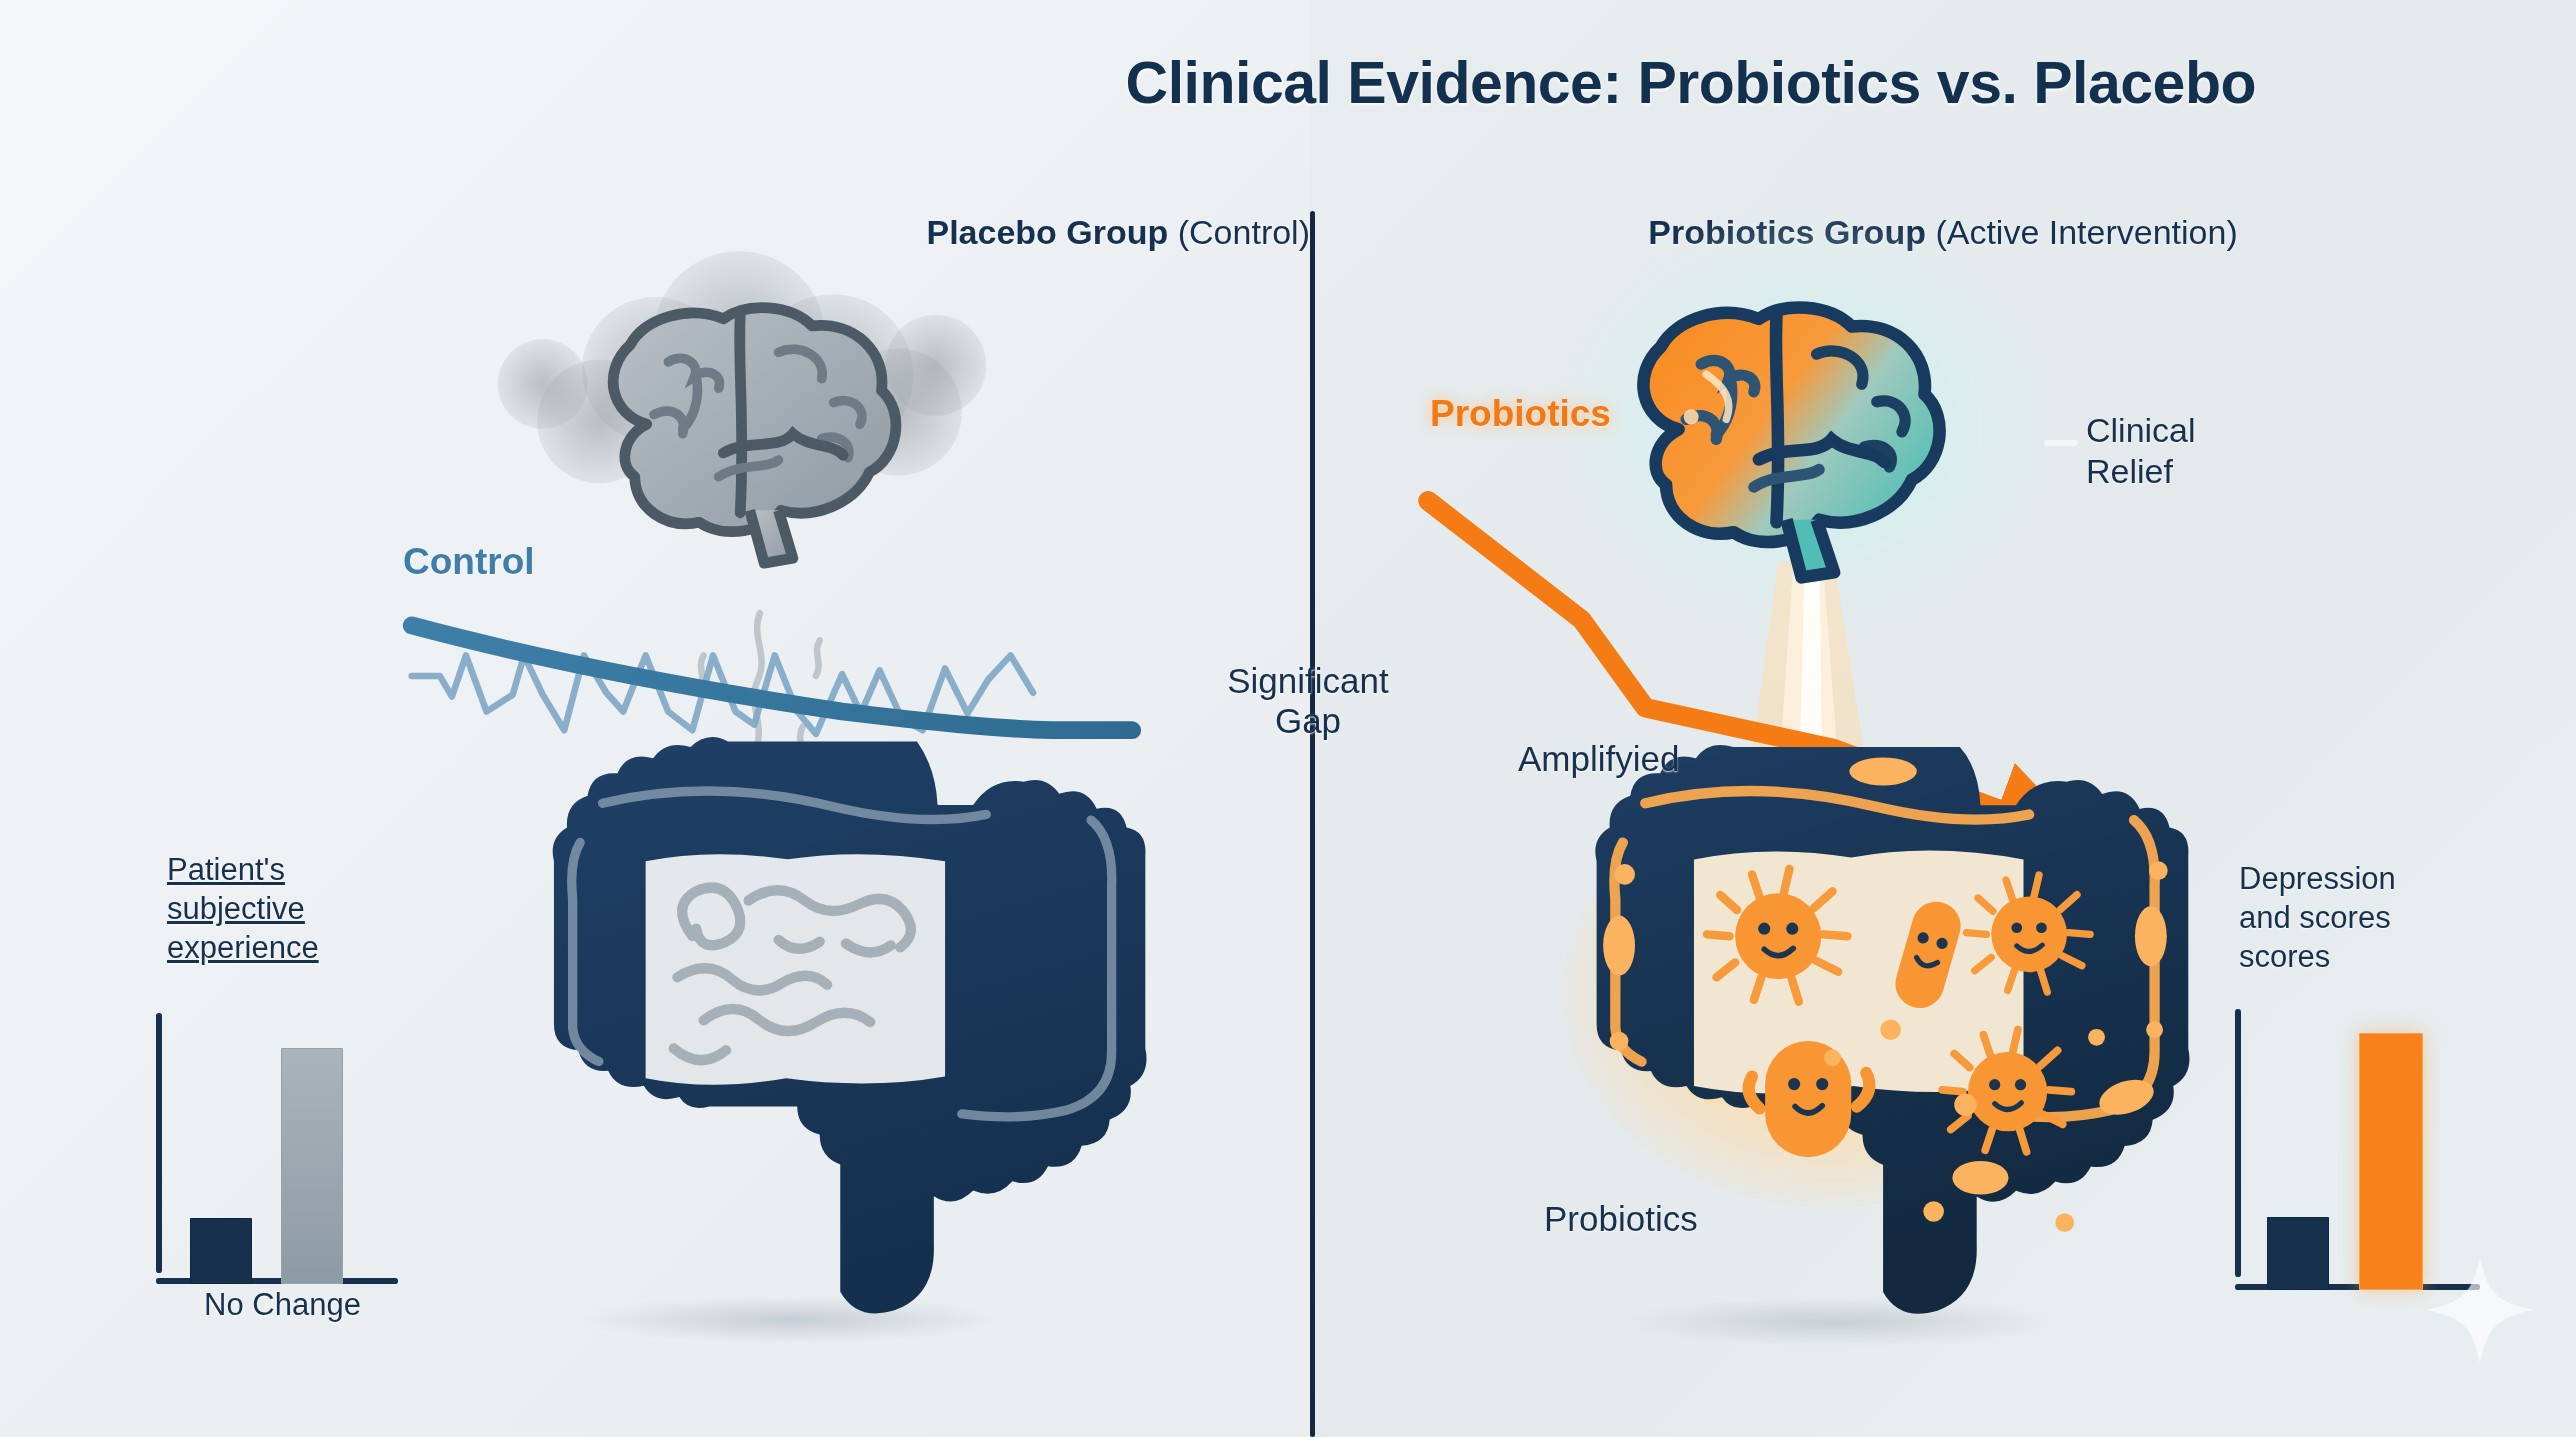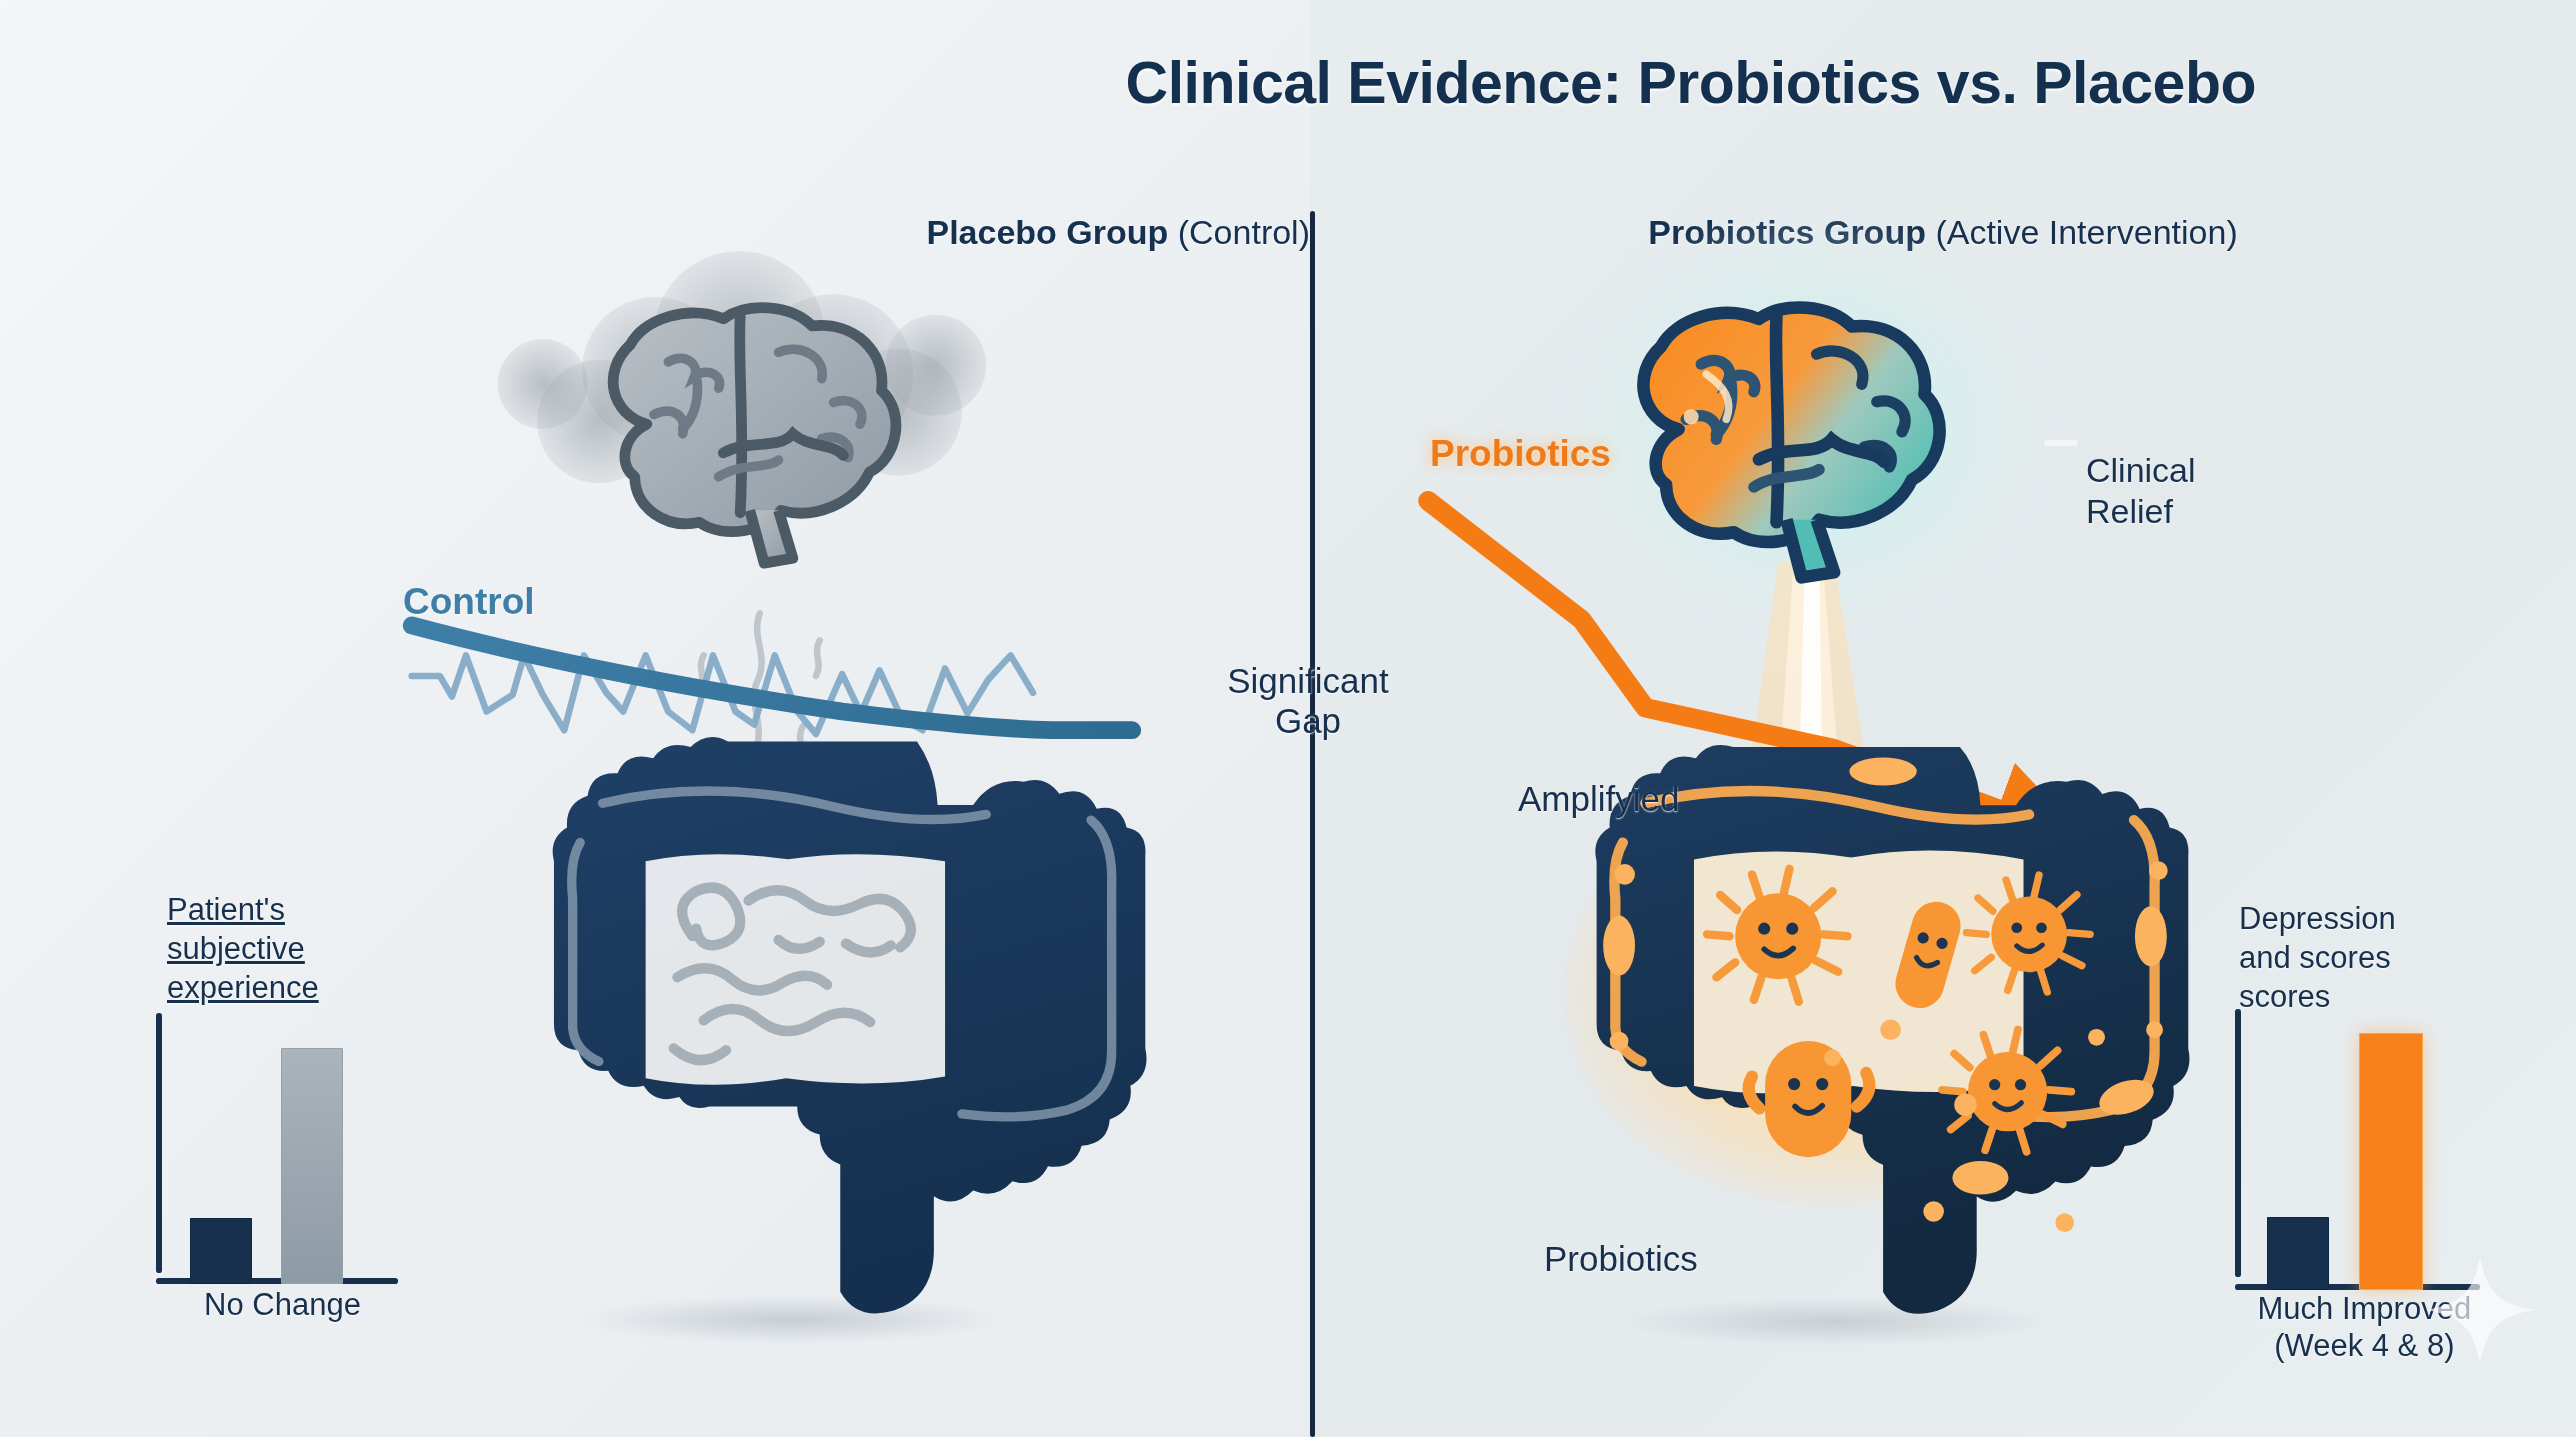--- a/index.html
+++ b/index.html
@@ -33,21 +33,21 @@
   .subtitle span { font-weight:normal; }
   .sub-left  { left:0; width:1310px; text-align:right; }
   .sub-right { left:1310px; width:1266px; text-align:center; }
 
   .gap-label {
     position:absolute; left:1184px; top:661px; width:248px; text-align:center;
     font-size:35px; color:#17304d; line-height:1.15;
     text-shadow:0 0.9px 1.9px rgba(255,255,255,.9);
   }
 
-  .lbl { position:absolute; color:#17304d; text-shadow:0 0.9px 1.9px rgba(255,255,255,.9);margin-top:40px; }
+  .lbl { position:absolute; color:#17304d; text-shadow:0 0.9px 1.9px rgba(255,255,255,.9); }
   .lbl-placebo  { left:403px; top:541px; font-size:37px; font-weight:bold; color:#3f7ea6; }
   .lbl-probio-line { left:1430px; top:393px; font-size:37px; font-weight:bold; color:#ef7a1a; text-shadow:0 0 13px rgba(255,190,120,.9),0 0.9px 1.9px rgba(255,255,255,.7); }
   .lbl-relief   { left:2086px; top:410px; font-size:34px; line-height:1.22; }
   .lbl-amp      { left:1518px; top:739px; font-size:35px; }
   .lbl-probio2  { left:1544px; top:1199px; font-size:35px; }
   .lbl-patient  { left:167px; top:850px; width:225px; font-size:31px; line-height:1.26;text-decoration:underline; }
   .lbl-depress  { left:2239px; top:859px; width:243px; font-size:31px; line-height:1.26; }
 
   .relief-dash {
     position:absolute; left:2044px; top:440px; width:34px; height:5.6px;
@@ -404,24 +404,20 @@
     <div>Depression</div>
     <div>and scores</div>
     <div>scores</div>
   </div>
 
   <div class="minichart" style="left:2235px; top:1009px; width:262px; height:281px;">
     <div class="mc-axis-v" style="left:0; top:0; height:268px;"></div>
     <div class="mc-axis-h" style="left:0; bottom:0; width:245px;"></div>
     <div class="mc-bar" style="left:32px; width:62px; height:73px; background:#17304d; border:1.9px solid #102740;"></div>
     <div class="mc-bar" style="left:124px; width:64px; height:257px; background:#f7821b; border:1.9px solid #f9a44f; box-shadow:0 0 17px rgba(250,170,90,.55);"></div>
-    <div class="mc-caption" style="top:281px; left:-11.2px; width:281px;">
-      <div>Much Improved</div>
-      <div>(Week 4 &amp; 8)</div>
-    </div>
   </div>
 
   <svg class="float-sparkle" style="width:112px;height:112px;position:absolute;left:2424px;top:1254px;" viewBox="0 0 100 100">
     <path d="M50 2 C56 34 66 44 98 50 C66 56 56 66 50 98 C44 66 34 56 2 50 C34 44 44 34 50 2 Z" fill="#ffffff" opacity="0.85"></path>
   </svg>
 
 </div>
 
 
 </body></html>

